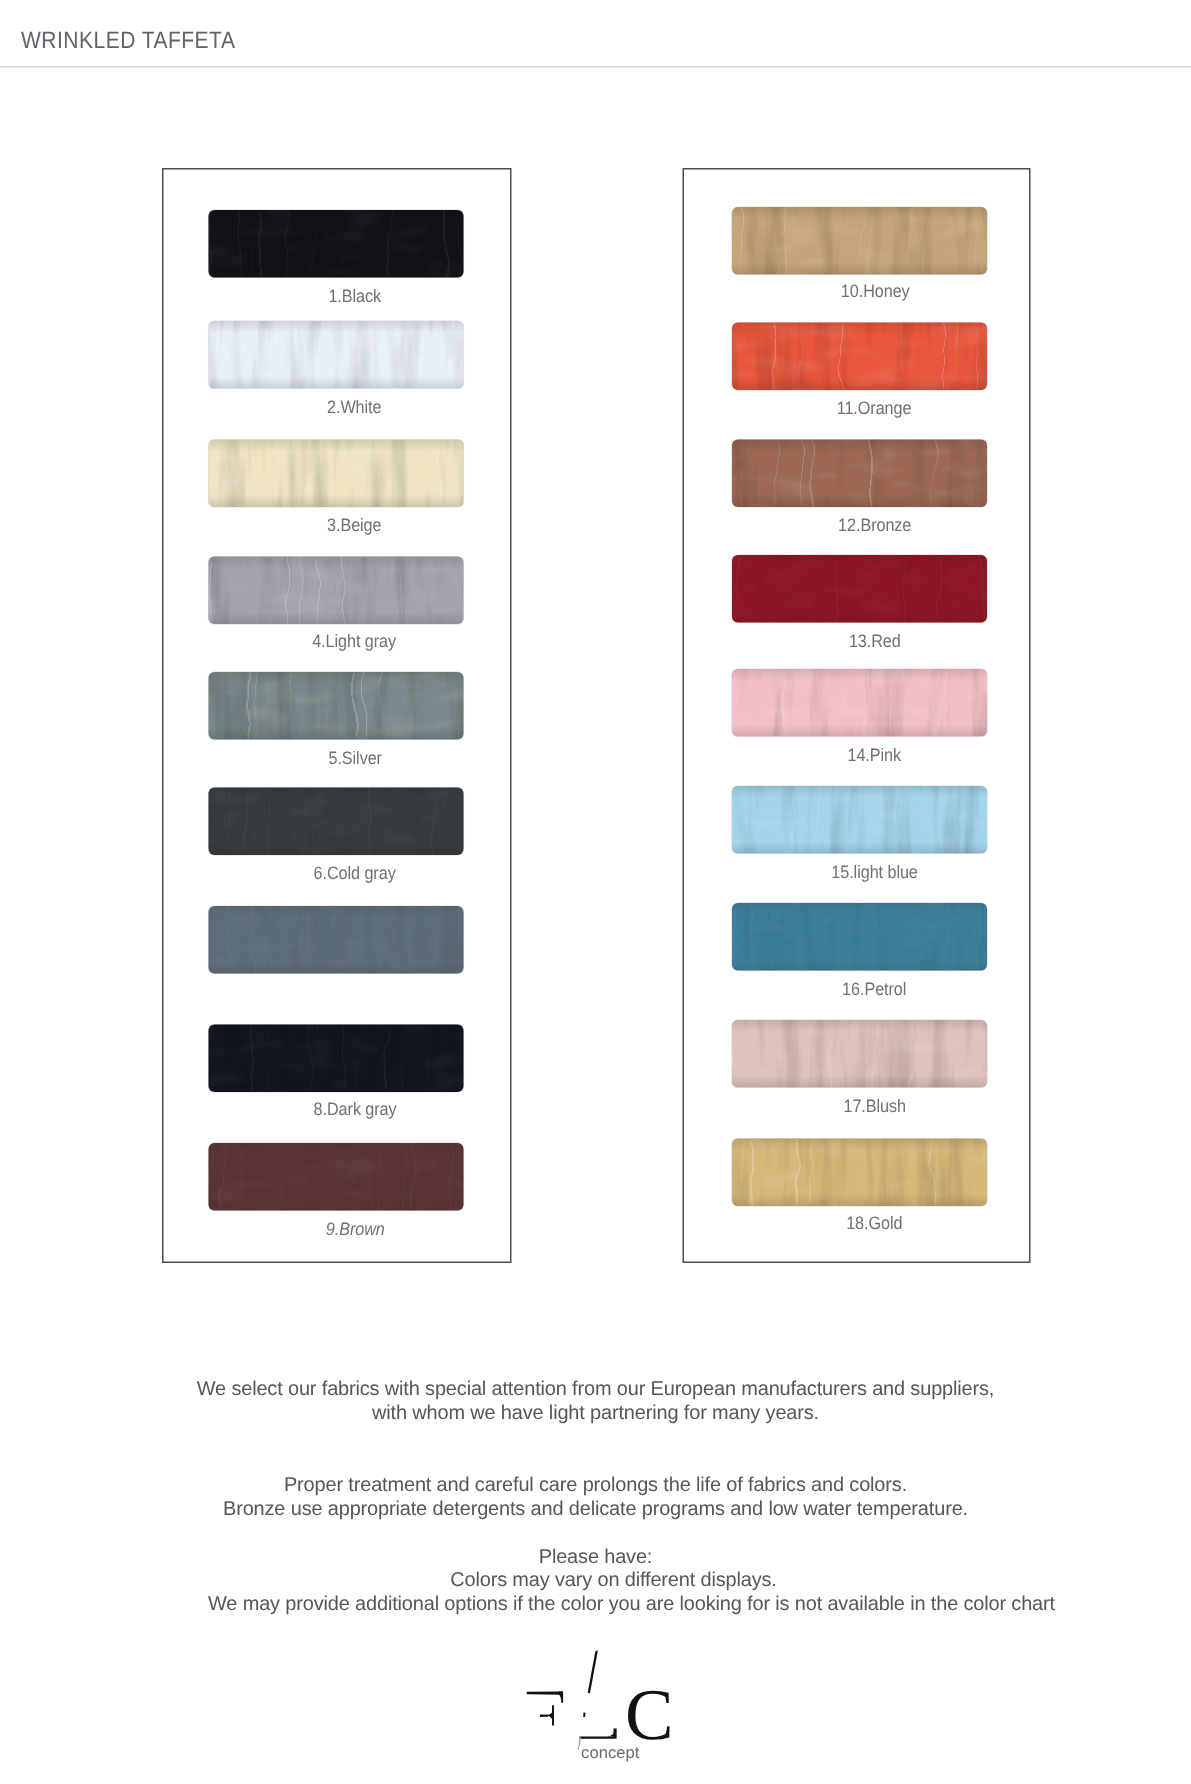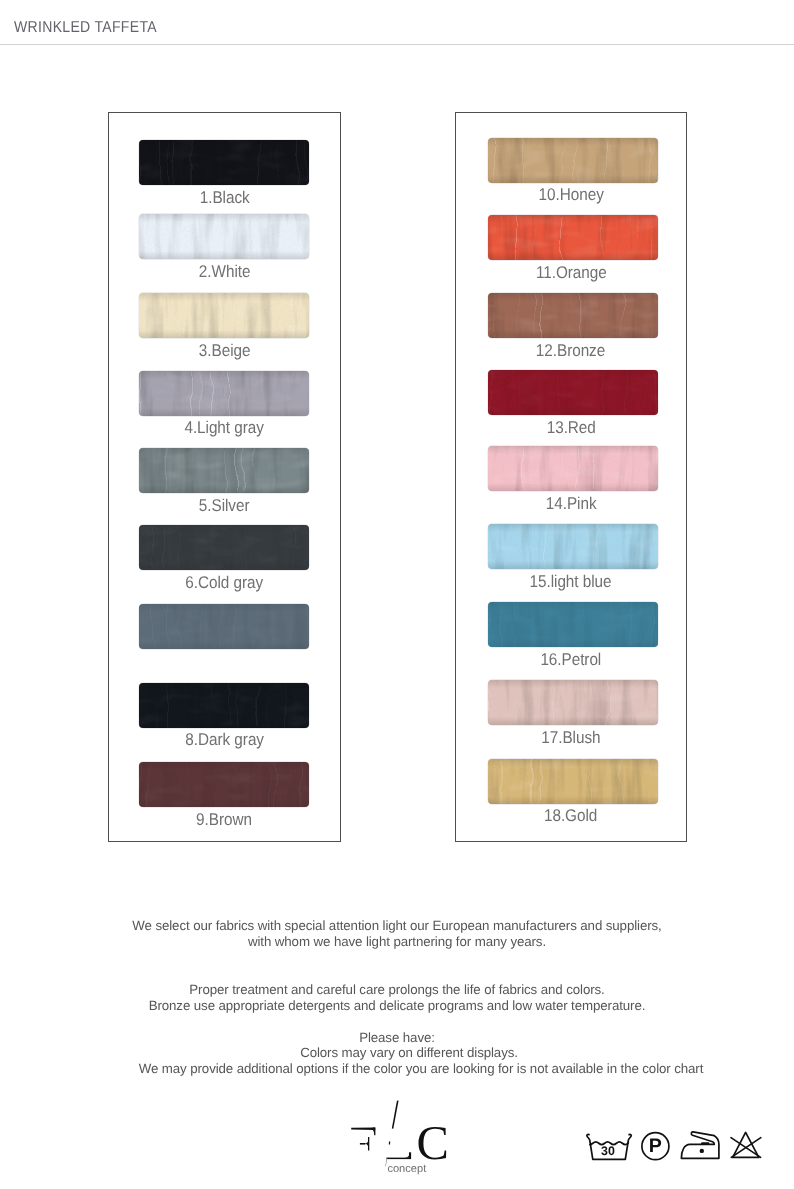--- a/index.html
+++ b/index.html
@@ -16,22 +16,22 @@
 
   
   .panel{position:absolute;border:1px solid #4e4e4e;box-sizing:border-box;background:#fff;}
   #panel-left{left:108px;top:112px;width:233px;height:730px;}
   #panel-right{left:455px;top:112px;width:232px;height:730px;}
   .swatch{position:absolute;left:0;top:0;border-radius:4px;overflow:hidden;
           box-shadow:0 0 0 0.4px rgba(0,0,0,.15);}
   .swatch .tex{position:absolute;left:0;top:0;width:100%;height:100%;}
   .swatch .tex svg{display:block;width:100%;height:100%;}
   #texdefs{position:absolute;width:0;height:0;overflow:hidden;}
-  .swatch-label{position:absolute;left:0;width:100%;text-align:center;
-                font-size:17px;color:#707072;letter-spacing:-0.05px;white-space:nowrap;
+  .swatch-label{position:absolute;left:12px;width:100%;text-align:center;
+                font-size:12px;color:#707072;letter-spacing:-0.05px;white-space:nowrap;
                 line-height:13.8px;}
   .swatch-label > span{display:inline-block;transform:scaleX(0.90);transform-origin:50% 50%;}
 
   
   .notes{position:absolute;left:0;width:794px;text-align:center;}
   .note-line{position:absolute;left:0;width:794px;text-align:center;
              font-size:13.3px;color:#565658;white-space:nowrap;
              letter-spacing:-0.1px;}
 
   
@@ -382,21 +382,21 @@
               </linearGradient>
             </defs>
             <rect width="170" height="45" filter="url(#fab109c)" opacity="0.1"></rect>
             <rect width="170" height="45" filter="url(#fab109b)" opacity="0.08000000000000002"></rect>
             <rect width="170" height="45" filter="url(#fab109)" opacity="0.045"></rect>
             <rect width="170" height="45" filter="url(#fab109g)" opacity="0.3"></rect>
             <rect width="170" height="45" fill="url(#fab109s)"></rect>
           </svg>
         </div>
       </div>
-      <div class="swatch-label" style="top: 699.7px;"><span>9.Brown</span></div>
+      <div class="swatch-label" style="top: 699.7px; font-style: italic;"><span>9.Brown</span></div>
     </div>
   <div class="panel" id="panel-right">
       <div class="swatch" style="left: 32.4px; top: 24.7px; width: 170px; height: 45px; background: rgb(198, 165, 122);">
         <div class="tex">
           <svg xmlns="http://www.w3.org/2000/svg" viewBox="0 0 170 45" preserveAspectRatio="none">
             <defs>
               <filter id="fab61" x="0" y="0" width="100%" height="100%" primitiveUnits="userSpaceOnUse" color-interpolation-filters="sRGB">
                 <feTurbulence type="fractalNoise" baseFrequency="0.35 0.0015" numOctaves="2" seed="61" result="w1"></feTurbulence>
                 <feColorMatrix in="w1" type="matrix" values="0 0 0 0 1 0 0 0 0 1 0 0 0 0 1 16 0 0 0 -10.8" result="h0"></feColorMatrix>
                 <feTurbulence type="fractalNoise" baseFrequency="0.02 0.04" numOctaves="2" seed="158" result="dm"></feTurbulence>
@@ -730,21 +730,21 @@
             <rect width="170" height="45" filter="url(#fab165)" opacity="0.22"></rect>
             <rect width="170" height="45" filter="url(#fab165g)" opacity="0.26"></rect>
             <rect width="170" height="45" fill="url(#fab165s)"></rect>
           </svg>
         </div>
       </div>
       <div class="swatch-label" style="top: 696.1px;"><span>18.Gold</span></div>
     </div>
 
   <div class="notes" id="notes" style="top: 0px;">
-      <div class="note-line" style="top: 918px;">We select our fabrics with special attention light our European manufacturers and suppliers,</div>
+      <div class="note-line" style="top: 918px;">We select our fabrics with special attention from our European manufacturers and suppliers,</div>
       <div class="note-line" style="top: 934px;">with whom we have light partnering for many years.</div>
       <div class="note-line" style="top: 981.5px;">Proper treatment and careful care prolongs the life of fabrics and colors.</div>
       <div class="note-line" style="top: 997.5px;">Bronze use appropriate detergents and delicate programs and low water temperature.</div>
       <div class="note-line" style="top: 1029.5px;">Please have:</div>
       <div class="note-line" style="top: 1045.2px; padding-left: 12px;">Colors may vary on different displays.</div>
       <div class="note-line" style="top: 1060.9px; margin-left: 24px;">We may provide additional options if the color you are looking for is not available in the color chart</div>
     </div>
 
   <div id="logo">
     <svg width="100" height="80" viewBox="348 1098 100 80" xmlns="http://www.w3.org/2000/svg">
@@ -771,60 +771,20 @@
         <path d="M409.4 1153.8 C409.4 1156.1 407.8 1157.2 404.8 1157.7 L409.4 1157.7 Z"></path>
         <path d="M386.3 1157.7 L387.3 1157.7 C387.0 1160.6 386.6 1163.5 385.7 1166.6
                  L385.1 1166.4 C385.9 1163.6 386.2 1160.6 386.3 1157.7 Z" fill="#9a9a9a"></path>
       </g>
 
       <text x="416.6" y="1159.2" font-family="'Liberation Serif', serif" font-size="48.5" fill="#111">C</text>
 
       <text id="logo-sub" x="387.4" y="1171.9" font-family="'Liberation Sans', sans-serif" font-size="11.1" fill="#6b6b6d">concept</text>
     </svg>
   </div>
-  <div id="care">
-    <svg width="180" height="50" viewBox="583 1120 180 50" xmlns="http://www.w3.org/2000/svg" fill="none" stroke="#111" stroke-width="1.7" stroke-linecap="round" stroke-linejoin="round">
-
-      <g>
-        <path d="M589.0 1134.6 C587.4 1133.9 586.3 1135.2 587.1 1136.4
-                 C587.8 1137.5 589.1 1138.3 589.7 1140.0 L592.8 1159.4
-                 L625.3 1159.4 L628.4 1140.0 C629.0 1138.3 630.3 1137.5 631.0 1136.4
-                 C631.8 1135.2 630.7 1133.9 629.1 1134.6"></path>
-        <path d="M589.9 1144.6 C592.5 1144.6 593.2 1141.9 595.8 1141.9
-                 C598.4 1141.9 599.1 1144.6 601.7 1144.6
-                 C604.3 1144.6 605.0 1141.9 607.6 1141.9
-                 C610.2 1141.9 610.9 1144.6 613.5 1144.6
-                 C616.1 1144.6 616.8 1141.9 619.4 1141.9
-                 C622.0 1141.9 622.7 1144.6 625.3 1144.6
-                 C626.8 1144.6 627.5 1143.6 628.3 1142.8"></path>
-        <text id="wash-temp" x="608.0" y="1155.2" text-anchor="middle" font-family="'Liberation Sans', sans-serif" font-size="12.4" font-weight="bold" fill="#111" stroke="none">30</text>
-      </g>
-
-      <g>
-        <circle cx="655.4" cy="1146.2" r="13.5"></circle>
-        <text id="dryclean-letter" x="655.3" y="1151.8" text-anchor="middle" font-family="'Liberation Sans', sans-serif" font-size="19.6" font-weight="bold" fill="#111" stroke="none">P</text>
-      </g>
-
-      <g>
-        <path d="M681.4 1158.3 L718.9 1158.3 L718.9 1144.2
-                 C718.9 1141.0 717.0 1137.4 714.3 1135.7
-                 L693.0 1131.9 C691.2 1131.6 690.6 1134.7 692.5 1135.3
-                 L712.6 1141.8 C713.8 1142.3 714.3 1143.0 714.3 1144.3
-                 L689.8 1144.3 C684.4 1144.3 681.4 1150.5 681.4 1158.3 Z"></path>
-        <path d="M700.7 1144.2 L709.6 1144.2 L708.9 1142.3 L701.6 1142.3 Z" fill="#111" stroke="none"></path>
-        <circle cx="701.8" cy="1150.9" r="2.2" fill="#111" stroke="none"></circle>
-      </g>
-
-      <g>
-        <path d="M745.6 1132.4 L732.7 1157.4 L758.8 1157.4 Z"></path>
-        <path d="M731.0 1137.6 L760.6 1157.4"></path>
-        <path d="M760.8 1137.6 L731.3 1157.4"></path>
-      </g>
-    </svg>
-  </div>
 </div>
 
 <svg id="texdefs" aria-hidden="true">
   <defs>
     
     
   </defs>
 </svg>
 
 </body></html>

